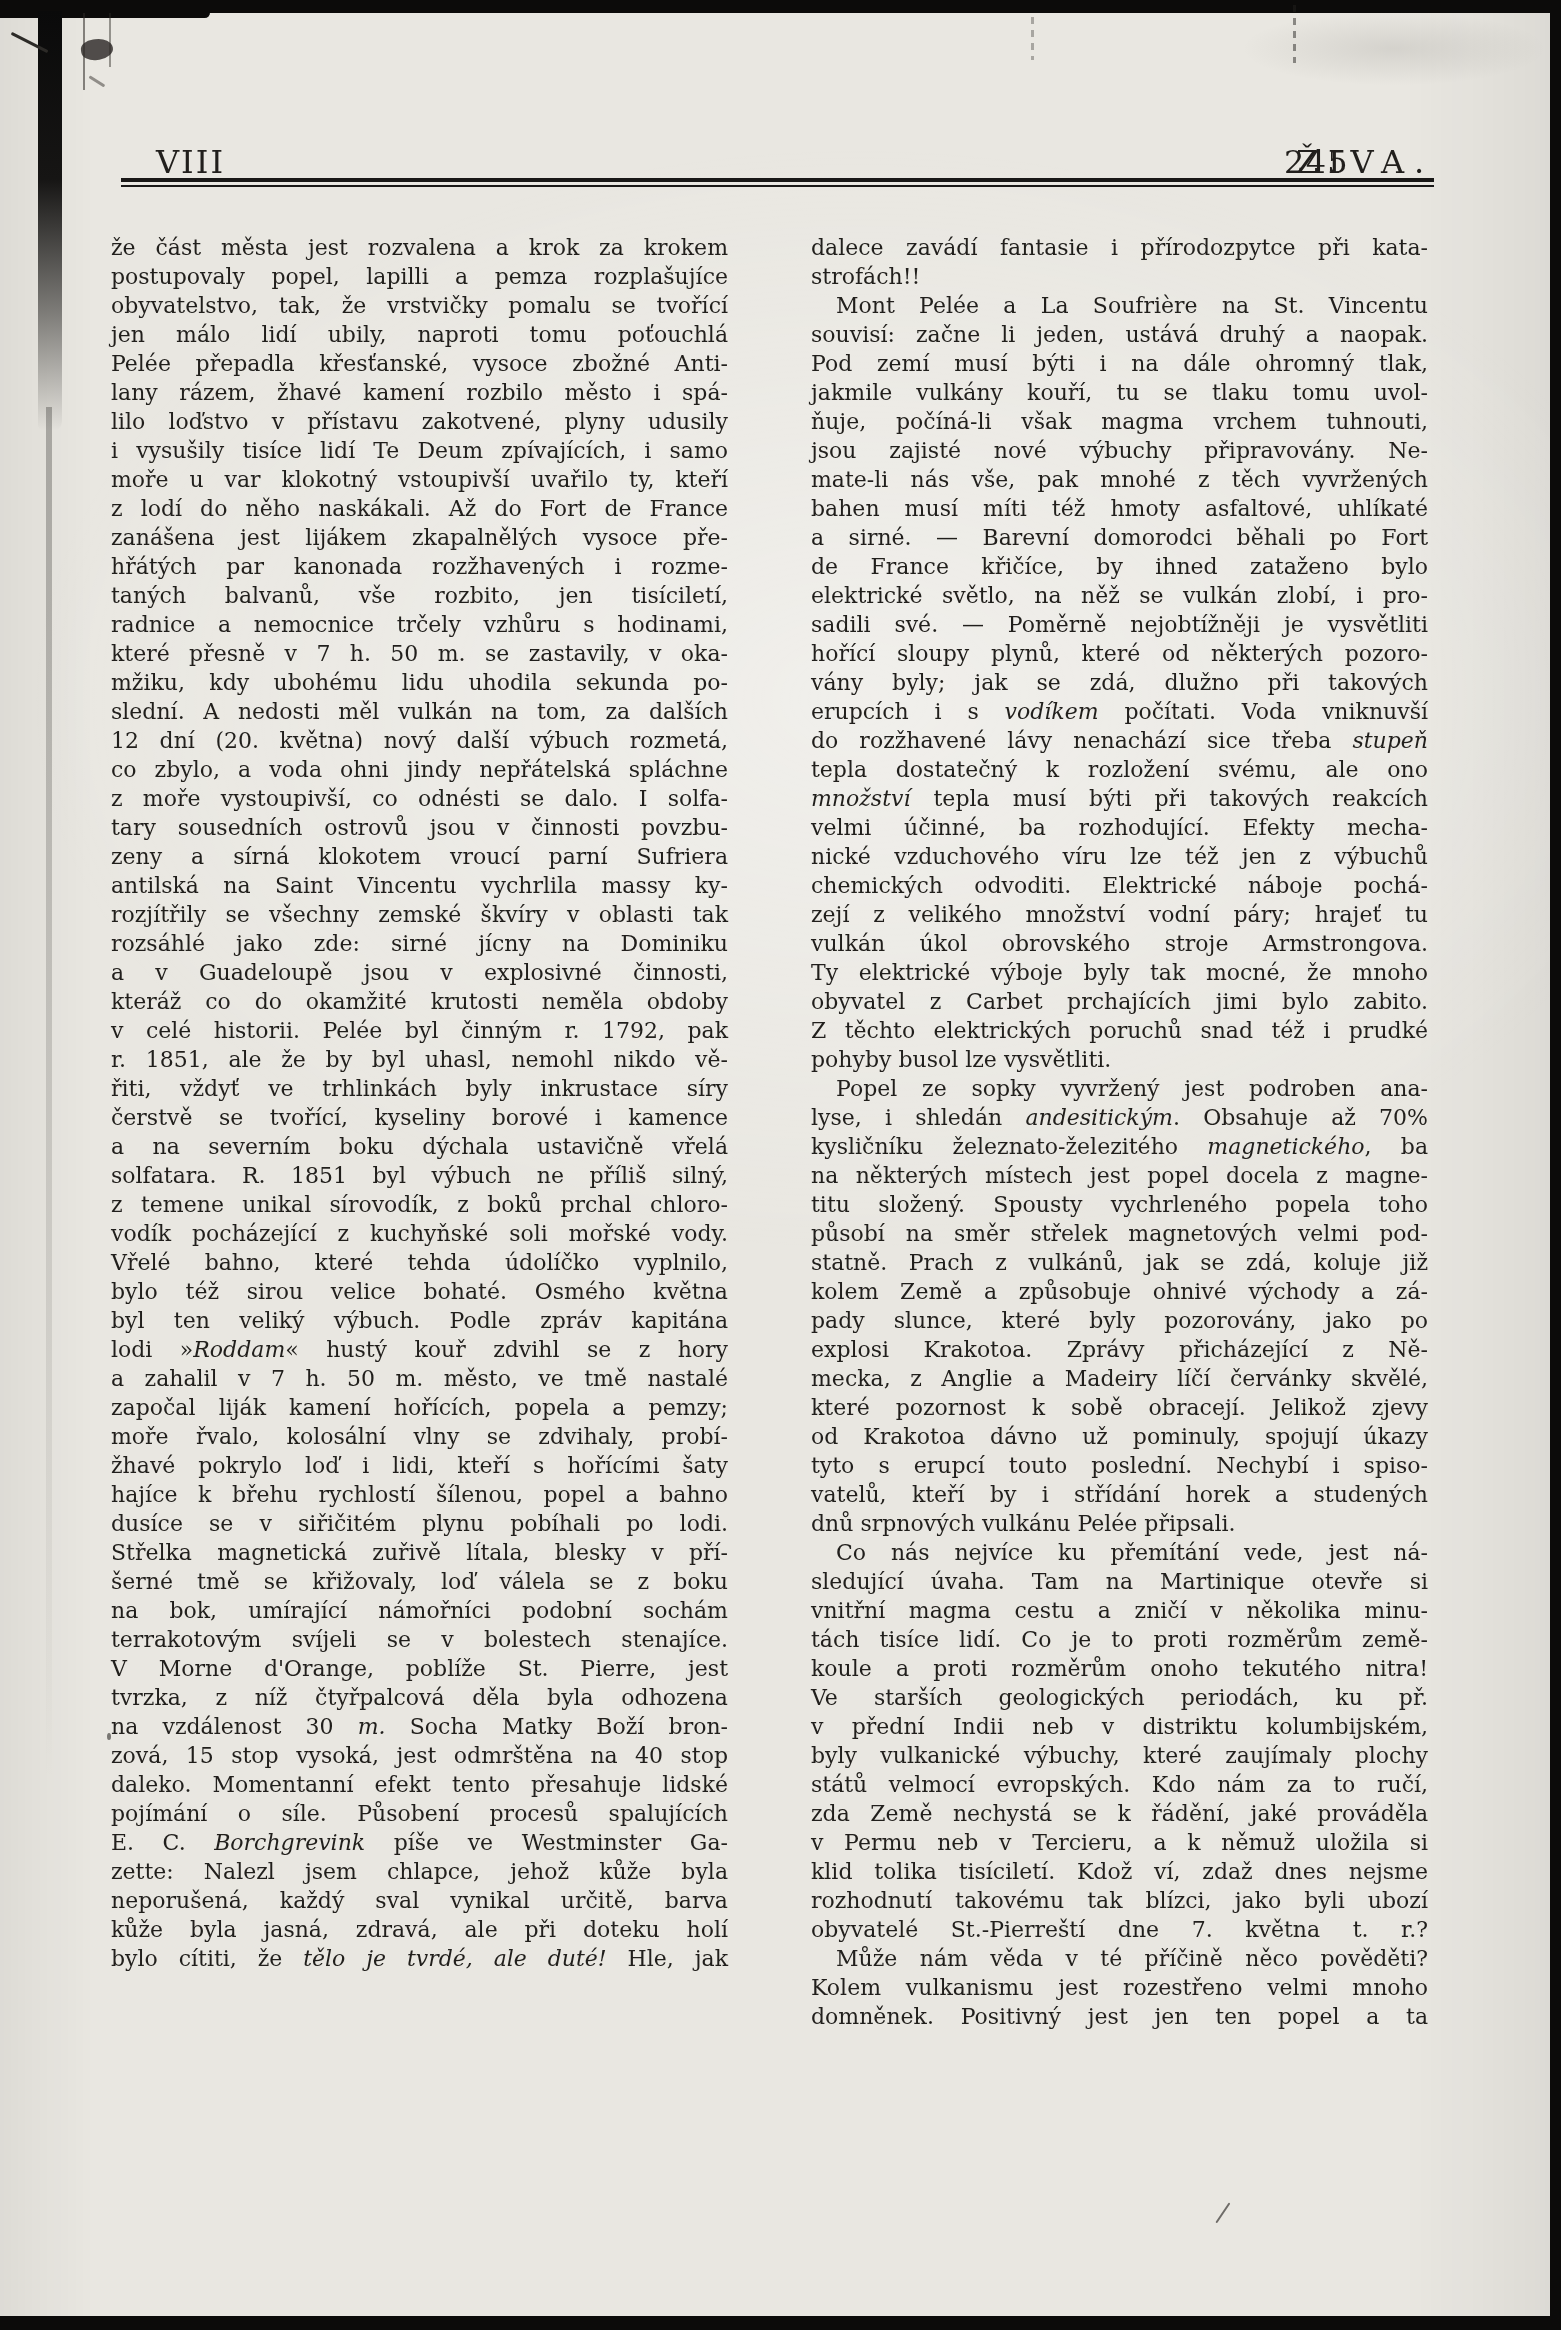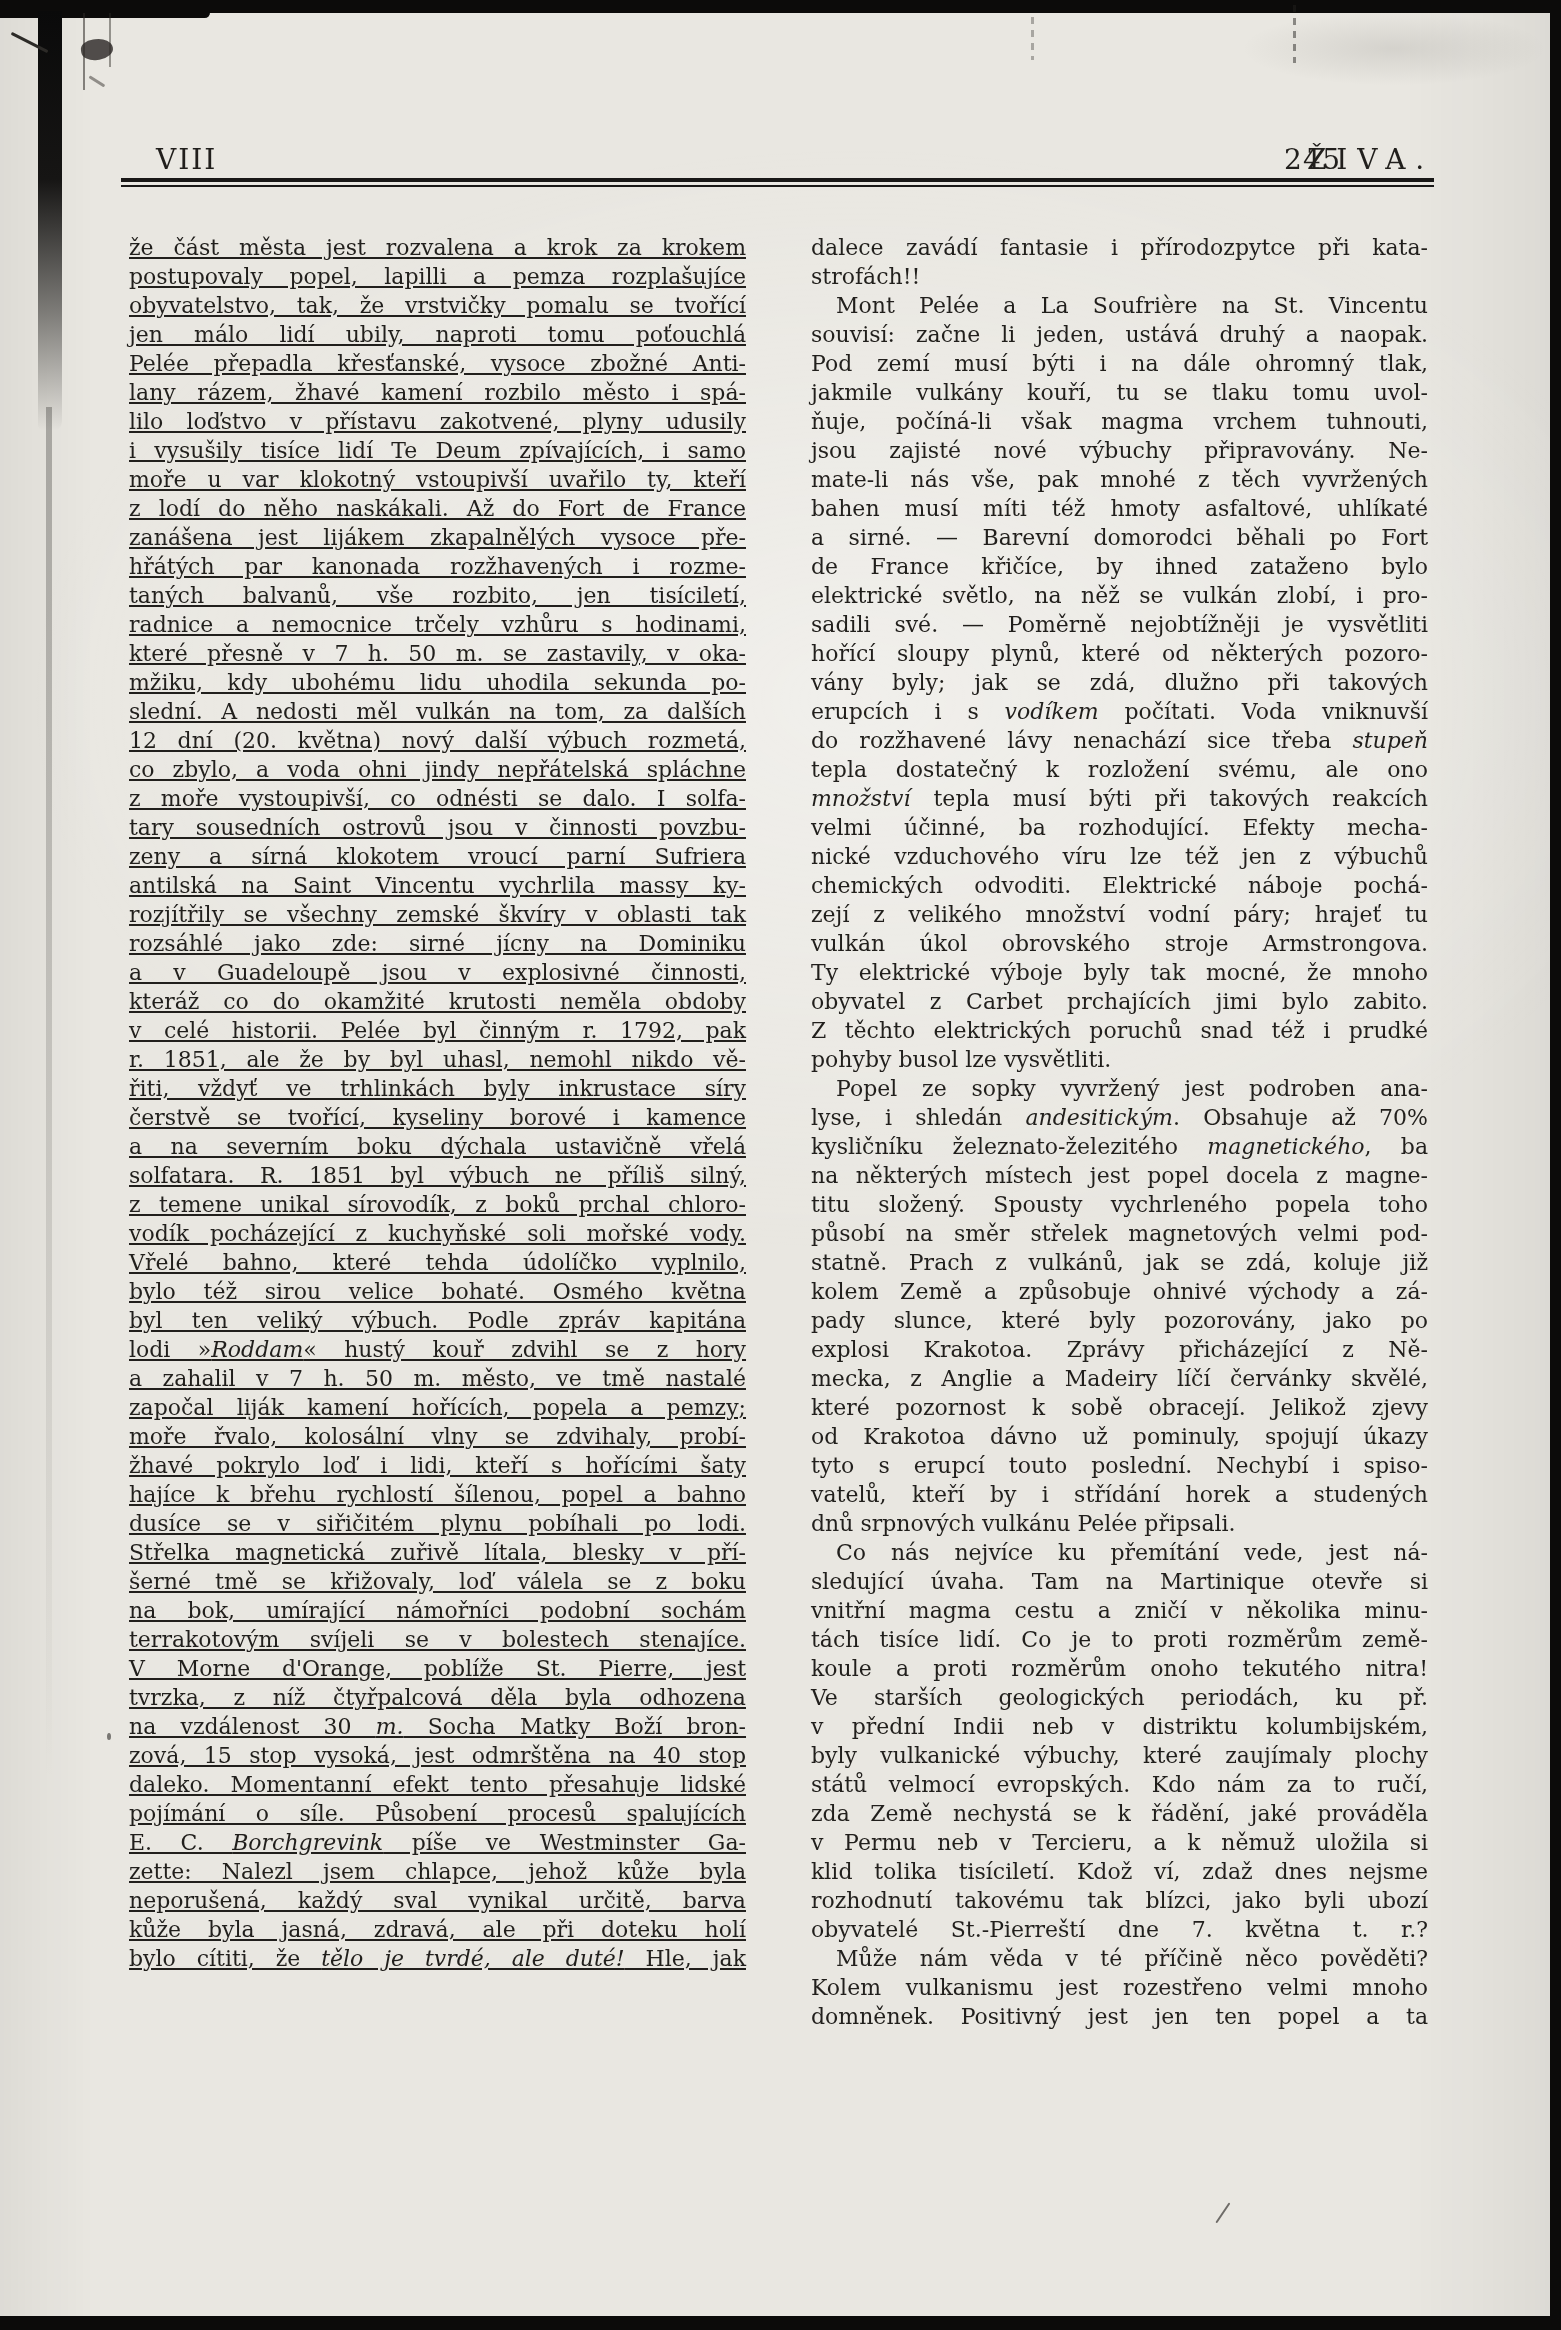--- a/index.html
+++ b/index.html
@@ -35,30 +35,30 @@
     background:repeating-linear-gradient(to bottom,rgba(35,33,30,.6) 0 7.2px,rgba(35,33,30,0) 7.2px 13px);}
   .dash-a{left:1031px;top:17px;height:43px;opacity:.55;}
   .dash-b{left:1293px;top:5.2px;height:58px;opacity:.8;}
   .smudge-tr{position:absolute;left:1240px;top:10.5px;width:308px;height:75px;
     background:radial-gradient(ellipse at center,rgba(30,28,25,.10),rgba(30,28,25,0) 70%);}
   .scratch-br{position:absolute;left:1211px;top:2212px;width:23.6px;height:2px;
     background:rgba(45,42,38,.65);transform:rotate(-56deg);border-radius:1.3px;}
   .margin-dot{position:absolute;left:107px;top:1733px;width:3.9px;height:7.2px;
     background:rgba(30,28,25,.55);border-radius:50%;}
   
-  .running-head{position:absolute;top:143px;left:0;width:1540px;height:29px;font-size:28px;}
+  .running-head{position:absolute;top:143px;left:0;width:1540px;height:29px;font-size:32px;}
   .head-roman{position:absolute;left:156px;top:0;letter-spacing:2px;}
   .head-title{position:absolute;left:122px;width:1312px;top:0;text-align:right;letter-spacing:9.8px;}
   .head-pageno{position:absolute;left:1284px;top:0;letter-spacing:1.3px;}
   .rule{position:absolute;left:121px;width:1313px;background:#191817;}
   .rule-thick{top:178px;height:3.9px;}
   .rule-thin{top:185px;height:2px;}
   
   .col{position:absolute;top:233px;width:617px;}
-  .col-left{left:129px;text-decoration:underline;}
+  .col-left{left:111px;}
   .col-right{left:811px;}
   .line{
     height:29px;line-height:29px;font-size:22px;white-space:nowrap;
     text-align:justify;text-align-last:justify;text-justify:inter-word;
     white-space:normal;overflow:visible;
   }
   .line.short{text-align:right;text-align-last:left;}
   .line.indent{text-indent:25px;}
   .line i{font-style:italic;}
 </style>

